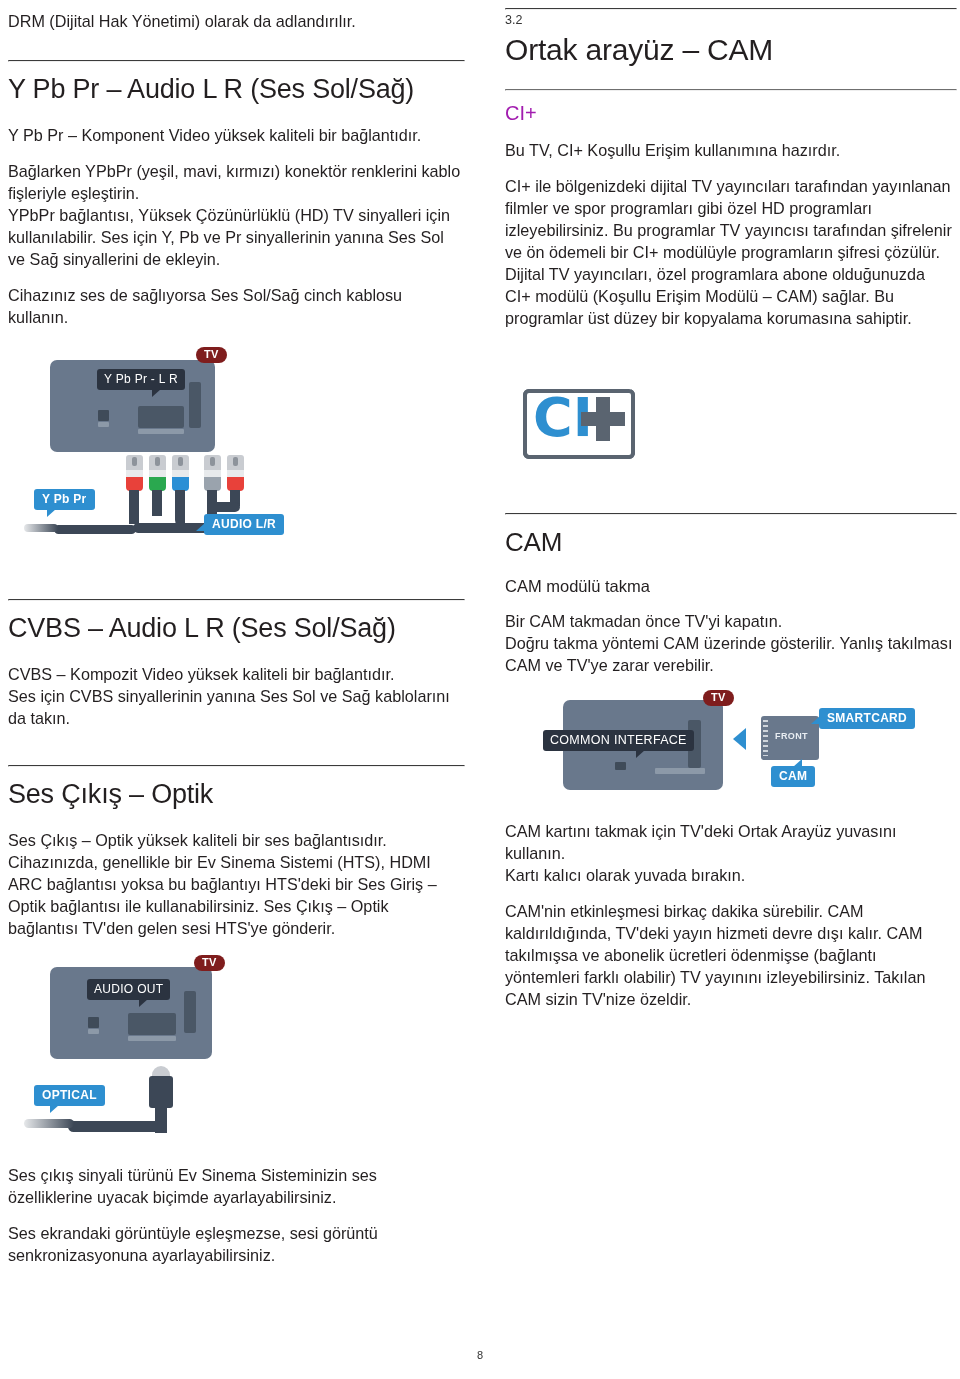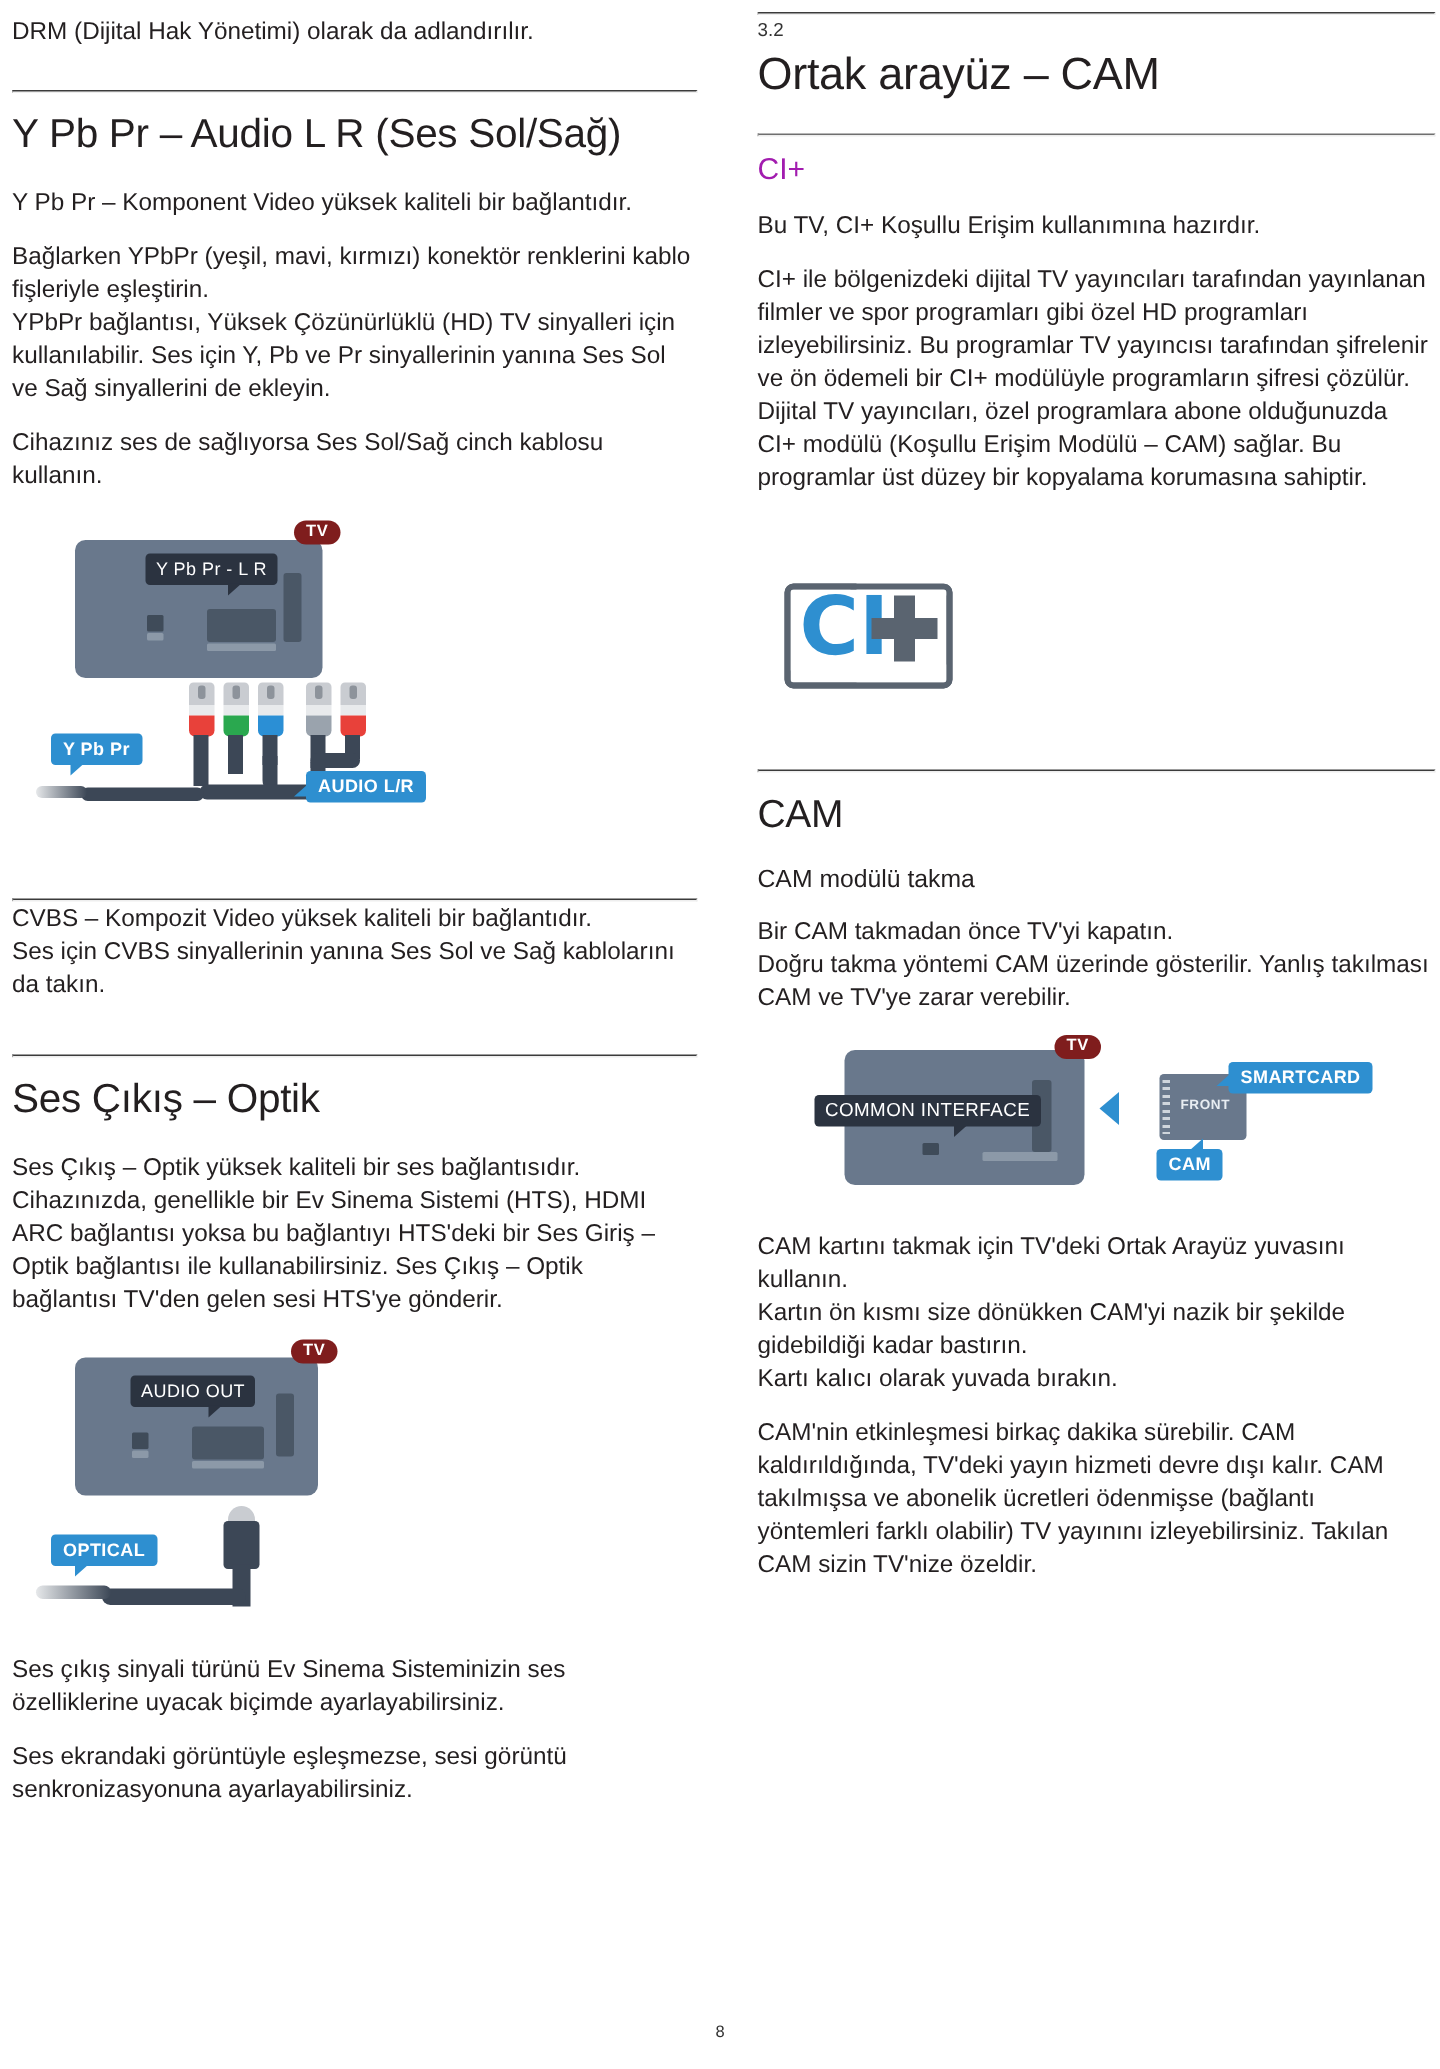--- a/index.html
+++ b/index.html
@@ -331,20 +331,21 @@
       <div style="position:absolute;left:16px;top:182px;width:34px;height:8px;
                   background:linear-gradient(to left,#3c4756,#e6e8ea);border-radius:4px;"></div>
 
       <div class="callout-blue tail-bl" style="left:26px; top:147px;">Y Pb Pr</div>
       <div class="callout-blue tail-lt" style="left:196px; top:172px;">AUDIO L/R</div>
     </div>
 
     <div class="gap-lg"></div>
 
     <hr class="rule">
+    <h1 class="sec-title">CVBS – Audio L R (Ses Sol/Sağ)</h1>
     <p class="body tight">CVBS – Kompozit Video yüksek kaliteli bir bağlantıdır.</p>
     <p class="body">Ses için CVBS sinyallerinin yanına Ses Sol ve Sağ kablolarını da takın.</p>
 
     <div class="gap-md"></div>
 
     <hr class="rule">
     <h1 class="sec-title">Ses Çıkış – Optik</h1>
     <p class="body tight">Ses Çıkış – Optik yüksek kaliteli bir ses bağlantısıdır.</p>
     <p class="body">Cihazınızda, genellikle bir Ev Sinema Sistemi (HTS), HDMI ARC bağlantısı yoksa bu bağlantıyı HTS'deki bir Ses Giriş – Optik bağlantısı ile kullanabilirsiniz. Ses Çıkış – Optik bağlantısı TV'den gelen sesi HTS'ye gönderir.</p>
 
@@ -414,30 +415,29 @@
         <div class="slot-wide2" style="left:92px; top:68px; width:50px; height:6px;"></div>
         <div class="slot-small" style="left:52px; top:62px; width:11px; height:8px;"></div>
       </div>
 
       <div class="badge-tv" style="left:198px; top:0px;">TV</div>
 
       <div class="callout-dark" style="left:38px; top:40px; font-size:12.5px;">COMMON INTERFACE</div>
 
       <div class="arrow-left" style="left:228px; top:38px;"></div>
 
-      <div class="cam-card" style="left:268px; top:26px; width:58px; height:44px;">
+      <div class="cam-card" style="left:256px; top:26px; width:58px; height:44px;">
         <div class="pins"></div>
         <div class="front-label">FRONT</div>
       </div>
 
       <div class="callout-blue tail-lt" style="left:314px; top:18px;">SMARTCARD</div>
       <div class="callout-blue tail-tr" style="left:266px; top:76px;">CAM</div>
     </div>
 
     <p class="body tight">CAM kartını takmak için TV'deki Ortak Arayüz yuvasını kullanın.</p>
-    <p class="body tight">Kartın ön kısmı size dönükken CAM'yi nazik bir şekilde gidebildiği kadar bastırın.</p>
     <p class="body">Kartı kalıcı olarak yuvada bırakın.</p>
     <p class="body">CAM'nin etkinleşmesi birkaç dakika sürebilir. CAM kaldırıldığında, TV'deki yayın hizmeti devre dışı kalır. CAM takılmışsa ve abonelik ücretleri ödenmişse (bağlantı yöntemleri farklı olabilir) TV yayınını izleyebilirsiniz. Takılan CAM sizin TV'nize özeldir.</p>
   </div>
 
   <div class="pagenum">8</div>
 
 </div>
 
 </body></html>

